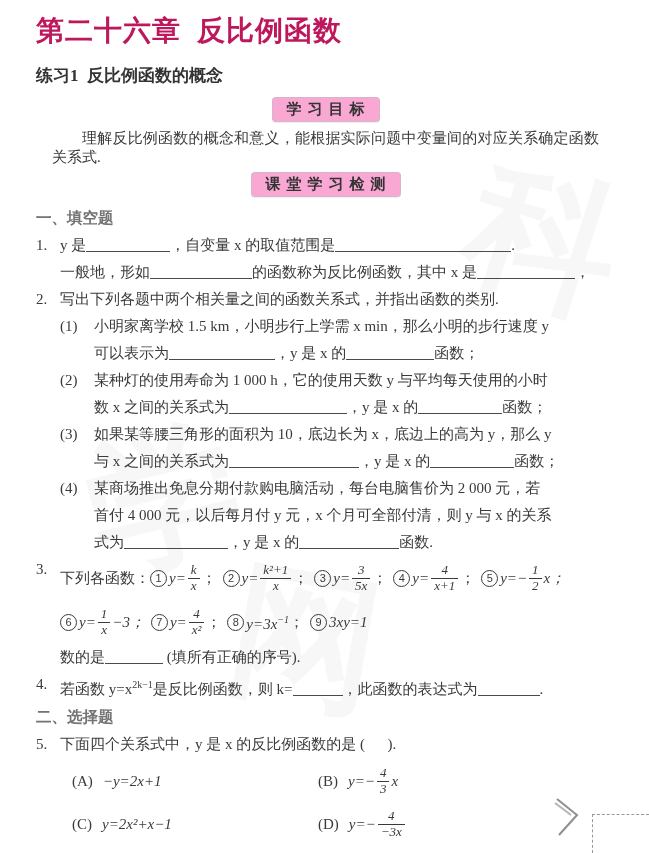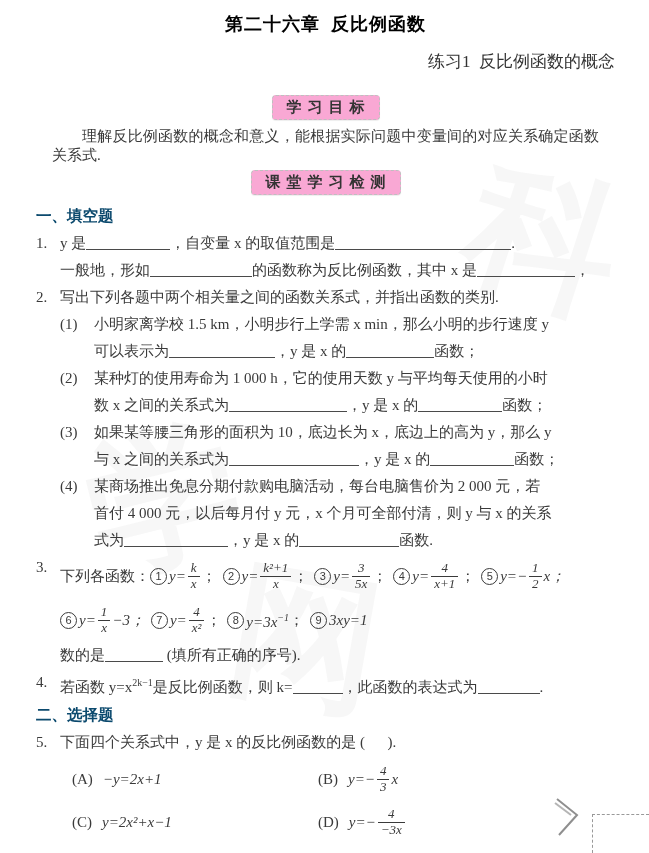--- a/index.html
+++ b/index.html
@@ -5,36 +5,36 @@
   html,body { margin:0; padding:0; background:#ffffff; }
   .page {
     position:relative; width:649px; height:853px; box-sizing:border-box;
     background:#ffffff; overflow:hidden;
     padding:8px 34px 0 36px;
     font-family:"Liberation Serif","DejaVu Serif",serif;
     color:#3a3a3a; font-size:15px;
   }
   .pre { white-space:pre-wrap; }
   .title {
-    font-size:18px; font-weight:bold; text-align:center;
-    margin:4px 0 14px; color:#000000; letter-spacing:1px;
-  }
-  .subtitle { font-size:17px; font-weight:normal; text-align:right; margin:0 0 22px; color:#333; }
+    font-size:28px; font-weight:bold; 
+    margin:4px 0 14px; color:#be185d; letter-spacing:1px;
+  }
+  .subtitle { font-size:17px; font-weight:bold; text-align:left; margin:0 0 10px; color:#333; }
   .badge-wrap { text-align:center; margin:0 0 7px; }
   .badge {
     display:inline-block; border:1px dashed #bfbfbf; border-radius:4px;
     padding:2px 8px 2px 14px; background:#f9a8d4;
     font-family:"Liberation Sans","DejaVu Sans",sans-serif;
     font-weight:bold; font-size:15px; letter-spacing:6px; color:#333;
     box-shadow:0 1px 1px rgba(0,0,0,0.07);
   }
   .para { line-height:19px; text-indent:2em; text-align:justify; margin:0 16px 5px; }
   .sec-head {
     font-family:"Liberation Sans","DejaVu Sans",sans-serif;
-    font-weight:bold; font-size:15.5px; line-height:28px; color:#0c4a6e;
+    font-weight:bold; font-size:15.5px; line-height:28px; color:#737373;
   }
   .q { display:flex; line-height:27px; }
   .qno { flex:none; width:24px; }
   .qbody { flex:1; }
   .sub { display:flex; line-height:27px; }
   .stag { flex:none; width:34px; }
   .sbody { flex:1; }
   .blank { display:inline-block; border-bottom:1px solid #4a4a4a; height:1.0em; vertical-align:-2px; }
   .math { font-style:italic; }
   .m-row { display:flex; align-items:center; height:44px; white-space:nowrap; }

